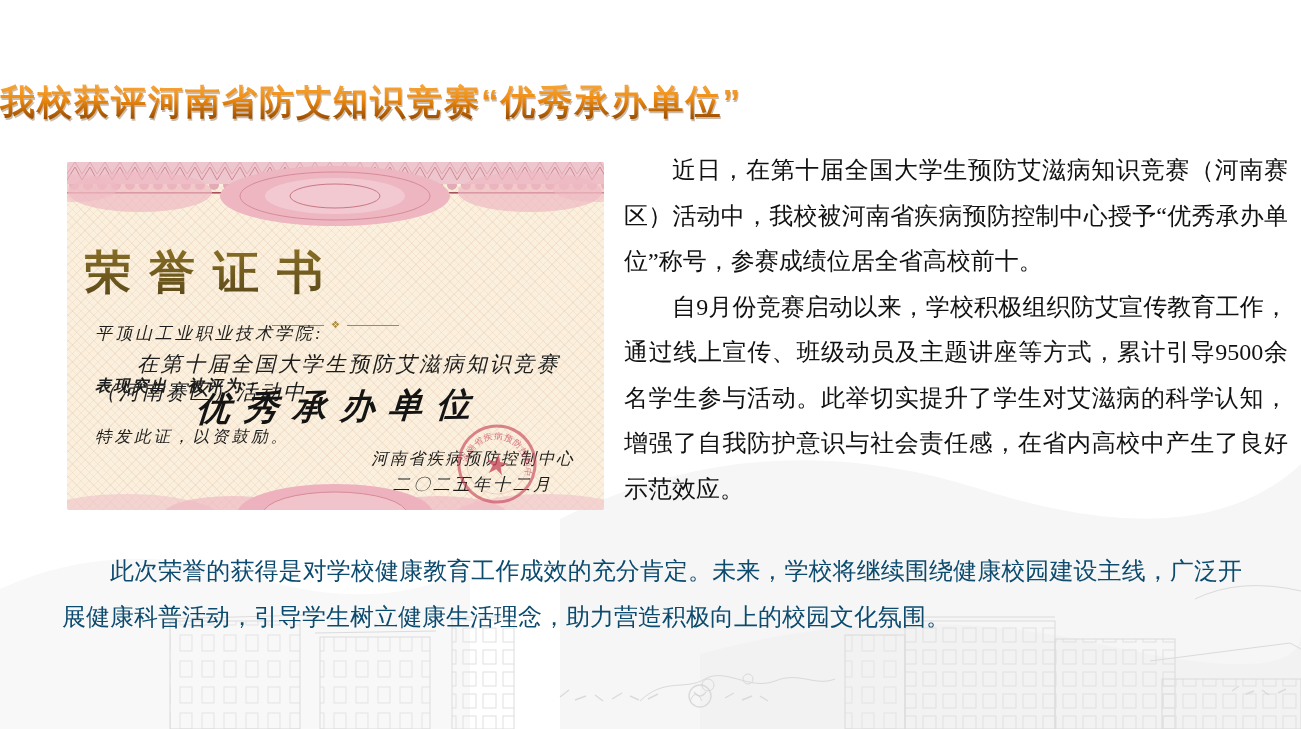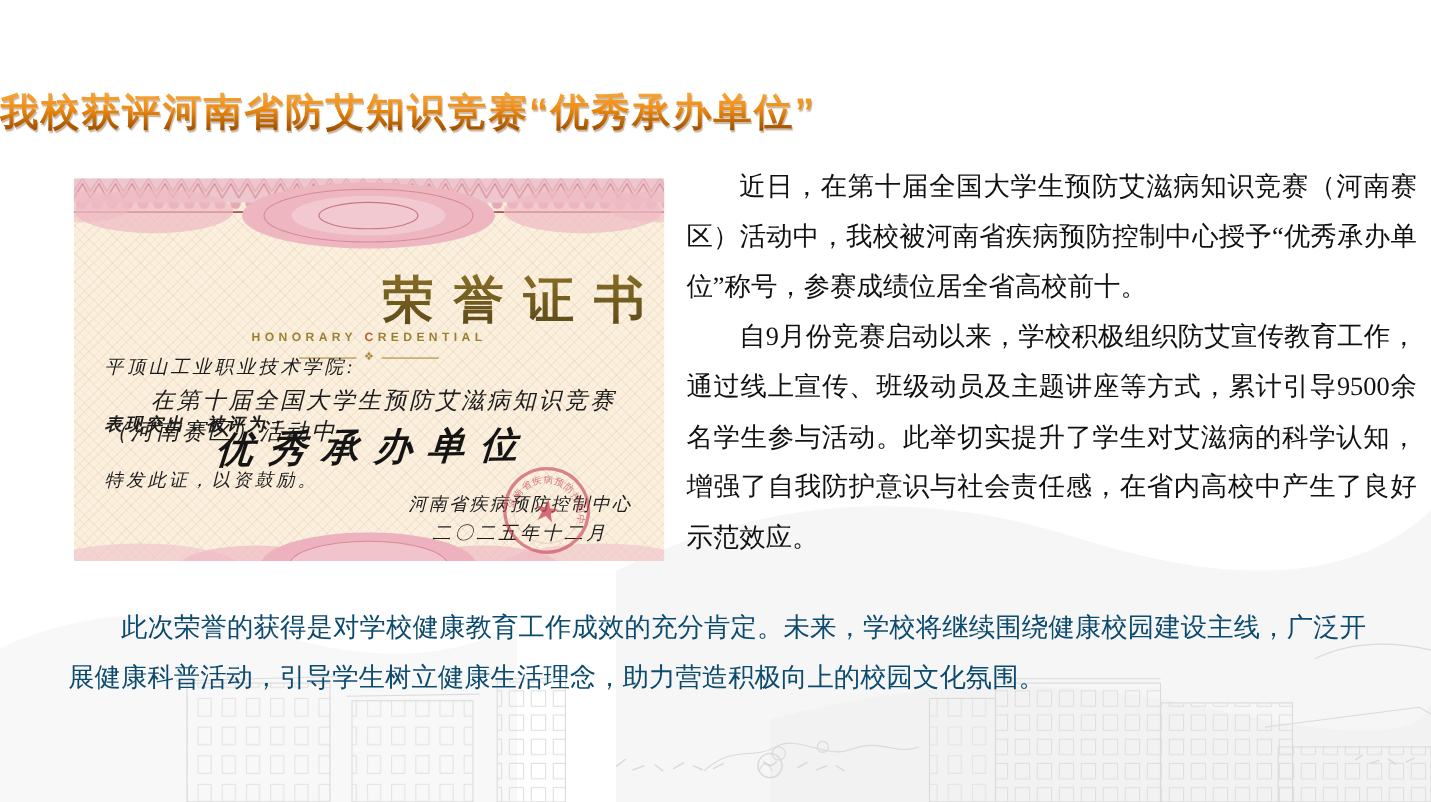--- a/index.html
+++ b/index.html
@@ -24,21 +24,21 @@
     position:absolute;left:67px;top:162px;width:537px;height:348px;
     background-color:#faf0dd;
     background-image:
       repeating-linear-gradient(45deg,rgba(205,150,120,0.13) 0 1px,transparent 1px 6px),
       repeating-linear-gradient(-45deg,rgba(205,150,120,0.13) 0 1px,transparent 1px 6px);
     overflow:hidden;border-radius:2px;
   }
   .cert-top-border{position:absolute;top:0;left:0;}
   .cert-bottom-border{position:absolute;bottom:0;left:0;}
   .cert-title{
-    position:absolute;top:80px;left:0;right:0;text-align:right;
+    position:absolute;top:80px;left:0;right:0;text-align:left;
     font-size:46px;font-weight:700;letter-spacing:18px;padding-left:18px;
     background:linear-gradient(180deg,#8d7329 0%,#6f5a1e 55%,#55441a 100%);
     -webkit-background-clip:text;background-clip:text;color:transparent;
   }
   .cert-subtitle{
     position:absolute;top:139px;left:0;right:0;text-align:center;
     font-family:"Liberation Sans","DejaVu Sans",sans-serif;
     font-size:11px;font-weight:700;letter-spacing:4px;color:#9c7f31;
   }
   .cert-subtitle .red-c{color:#c05a2a;}
@@ -162,21 +162,20 @@
         <ellipse cx="478" cy="44" rx="95" ry="26" fill="#f0c2ca" opacity="0.6"></ellipse>
         <ellipse cx="165" cy="40" rx="70" ry="20" fill="#eeb9c3" opacity="0.7"></ellipse>
         <ellipse cx="372" cy="40" rx="70" ry="20" fill="#eeb9c3" opacity="0.7"></ellipse>
         <ellipse cx="268" cy="38" rx="98" ry="30" fill="#edb2bd"></ellipse>
         <ellipse cx="268" cy="38" rx="72" ry="22" fill="#f1c4cc" stroke="#d78b99" stroke-width="1"></ellipse>
       </g>
     </svg>
 
     <div class="cert-title">荣誉证书</div>
 
-    <div class="cert-subtitle"><span>HONORARY </span><span class="red-c">C</span><span>REDENTIAL</span></div>
 
     <div class="cert-divider">
       <span class="line"></span>
         <span class="orn">❖</span>
         <span class="line"></span>
     </div>
 
     <div class="cert-recipient">平顶山工业职业技术学院:</div>
     <div class="cert-line1">在第十届全国大学生预防艾滋病知识竞赛（河南赛区）活动中</div>
     <div class="cert-line2">表现突出，被评为：</div>

